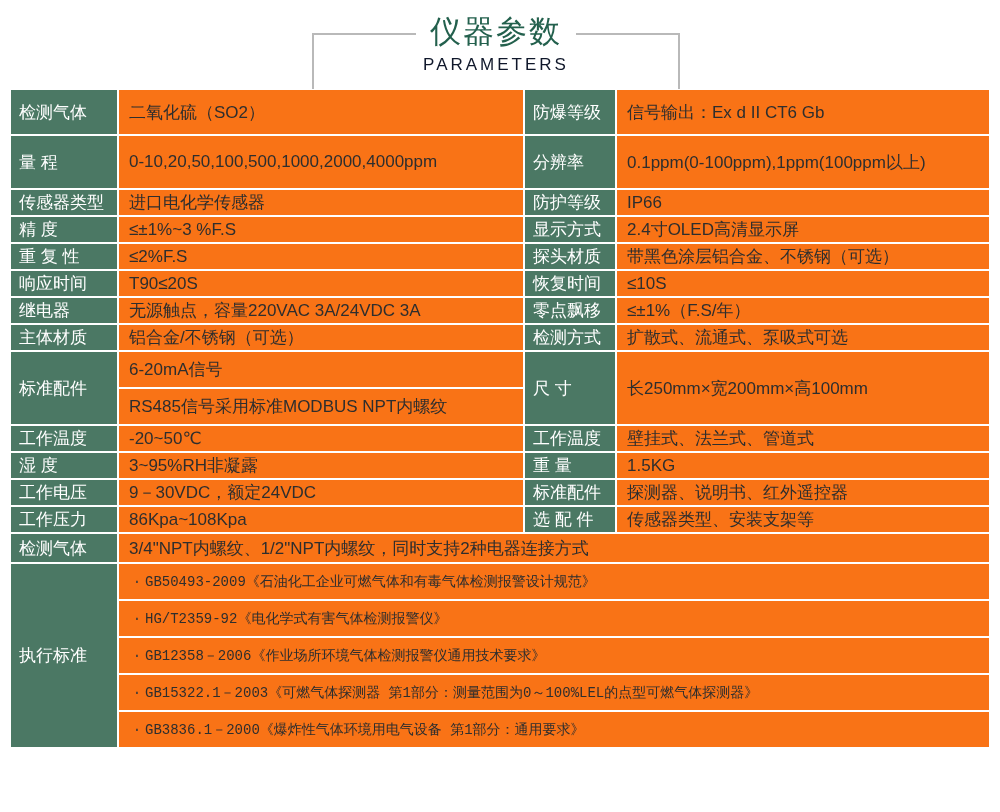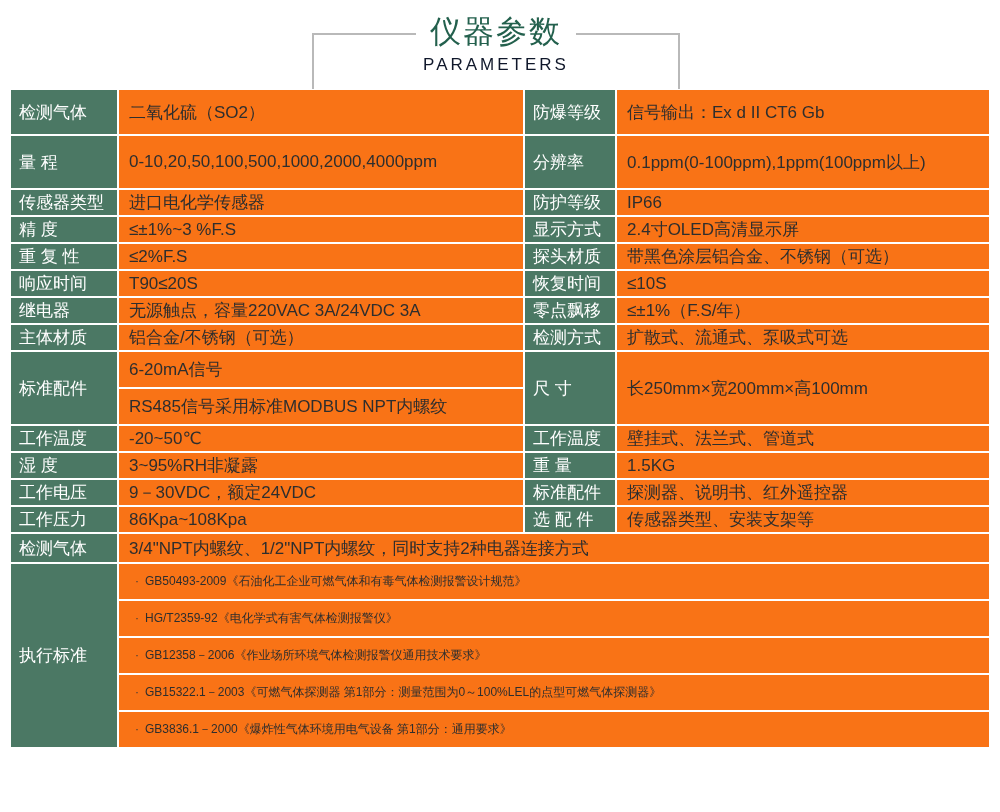--- a/index.html
+++ b/index.html
@@ -29,21 +29,21 @@
   }
   td{box-sizing:border-box;overflow:hidden;white-space:nowrap;}
   td.lbl{
     background:#4b7864;color:#ffffff;font-size:17px;
     padding-left:8px;text-align:left;vertical-align:middle;
   }
   td.val{
     background:#f97316;color:#2e2e2e;font-size:17px;
     padding-left:10px;text-align:left;vertical-align:middle;
   }
-  td.std{font-size:12px;}
+  td.std{font-size:14px;font-family:Liberation Mono, monospace;}
   .bullet{display:inline-block;width:16px;text-align:center;color:#3a3a3a;}
   tr.h38{height:44px}tr.h60{height:52px}tr.h31{height:16px}
   tr.h35{height:35px}tr.h23{height:23px}tr.h28{height:28px}
 </style>
 </head>
 <body>
 
 <div class="bracket">
   <h1 class="title-heading">仪器参数</h1>
   <div class="title-sub">PARAMETERS</div>

